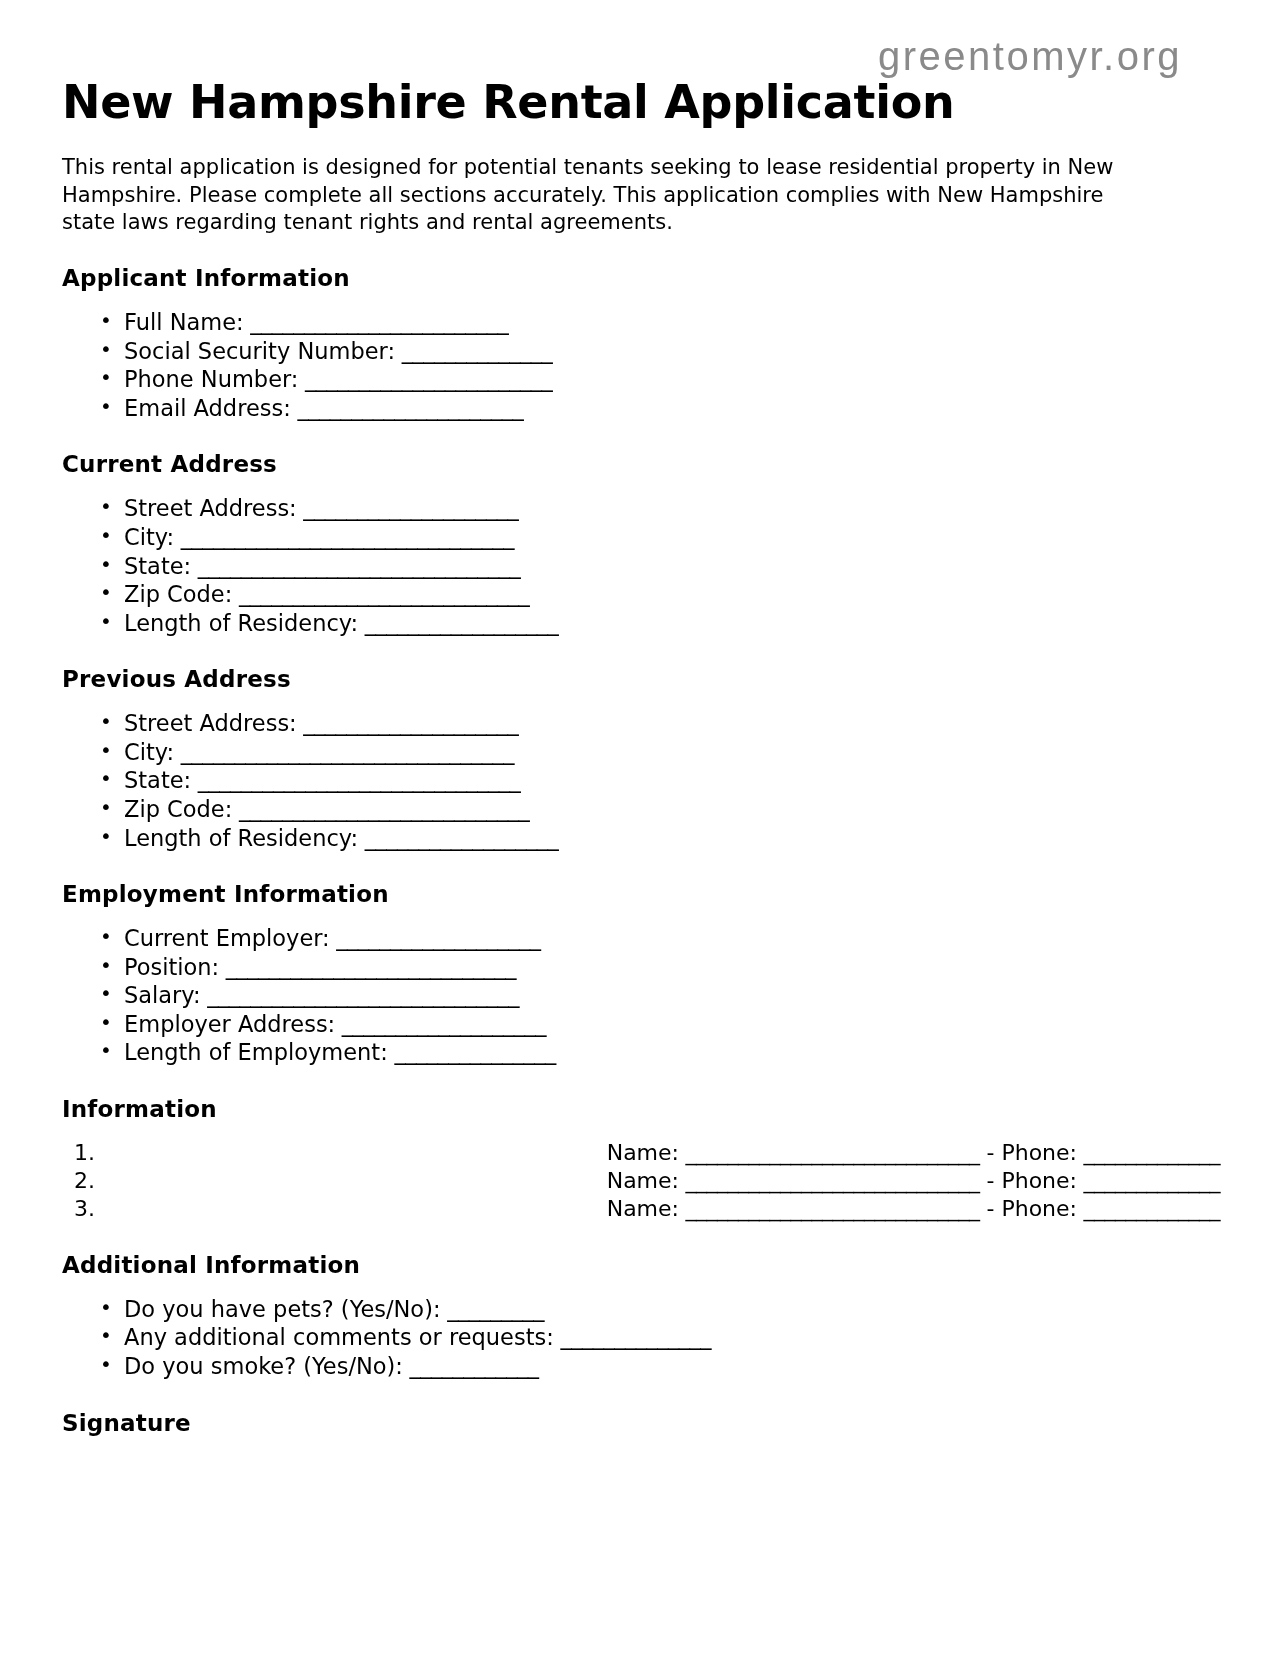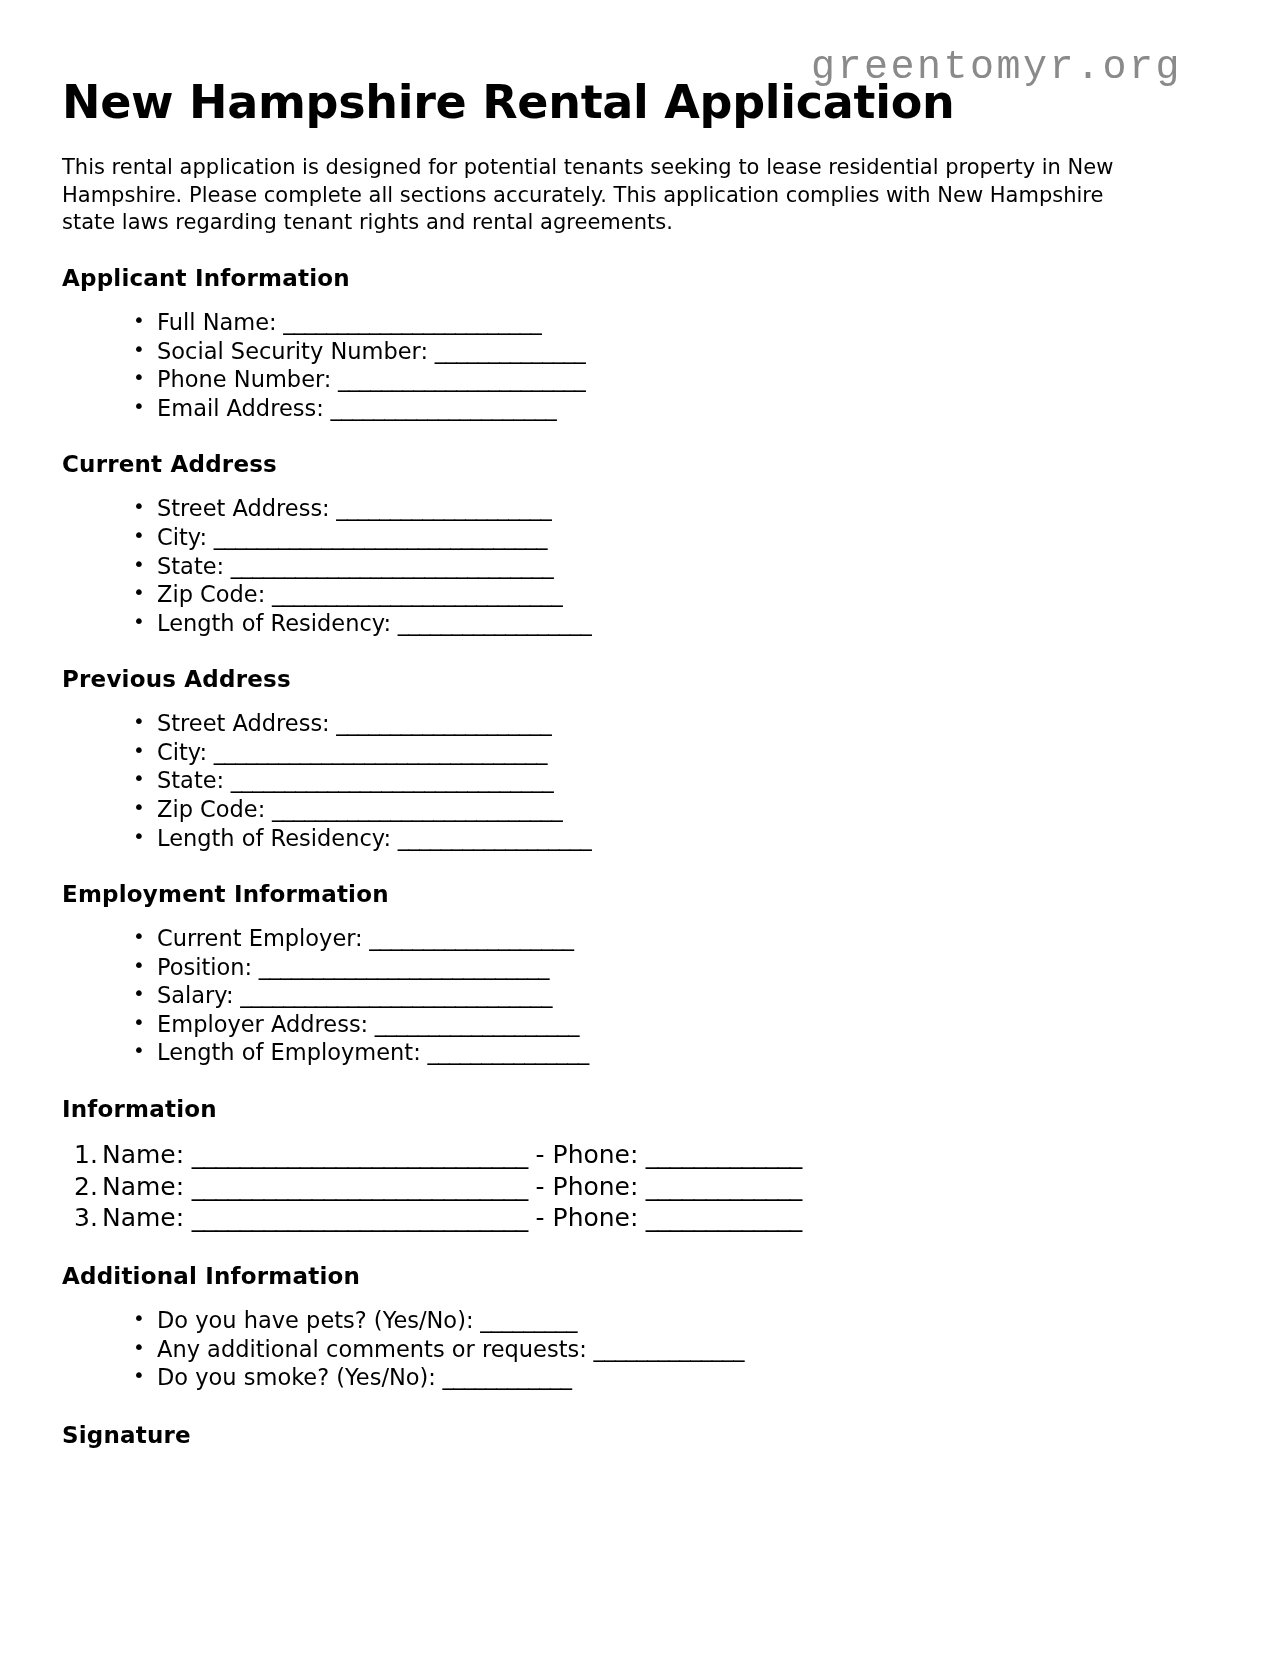--- a/index.html
+++ b/index.html
@@ -17,23 +17,23 @@
   }
   .page {
     position: relative;
     width: 1282px;
     height: 1659px;
     box-sizing: border-box;
     padding: 0 62px;
   }
   .watermark {
     position: absolute;
-    top: 48px;
+    top: 36px;
     right: 100px;
-    font-family: Liberation Mono, monospace;
+    font-family: Liberation Sans, sans-serif;
     font-size: 40px;
     letter-spacing: 2.5px;
     color: #8a8a8a;
     white-space: nowrap;
     line-height: 1;
   }
   h1.doc-title {
     margin: 0;
     padding-top: 78px;
     font-size: 46px;
@@ -60,41 +60,41 @@
     margin: 17px 0 0 0;
     padding-left: 62px;
     list-style: none;
   }
   ul.fields > li {
     position: relative;
     font-size: 22.5px;
     line-height: 1.27;
     white-space: pre;
     font-family: "DejaVu Sans", sans-serif;
-    margin-left: 33px;
   }
   ul.fields > li::before {
     content: "\2022";
     position: absolute;
     left: -24px;
     top: 0;
     font-size: 20px;
   }
   ol.refs {
     margin: 17px 0 0 0;
     padding-left: 40px;
     list-style: none;
     counter-reset: refnum;
   }
   ol.refs > li {
     position: relative;
-    font-size: 25px;
+    font-size: 22px;
     line-height: 1.27;
     white-space: pre;
     font-family: "DejaVu Sans", sans-serif;
+    text-align: right;
   }
   ol.refs > li::before {
     counter-increment: refnum;
     content: counter(refnum) ".";
     position: absolute;
     left: -28px;
     top: 0;
   }
   .blank {
     font-family: "DejaVu Sans", sans-serif;

